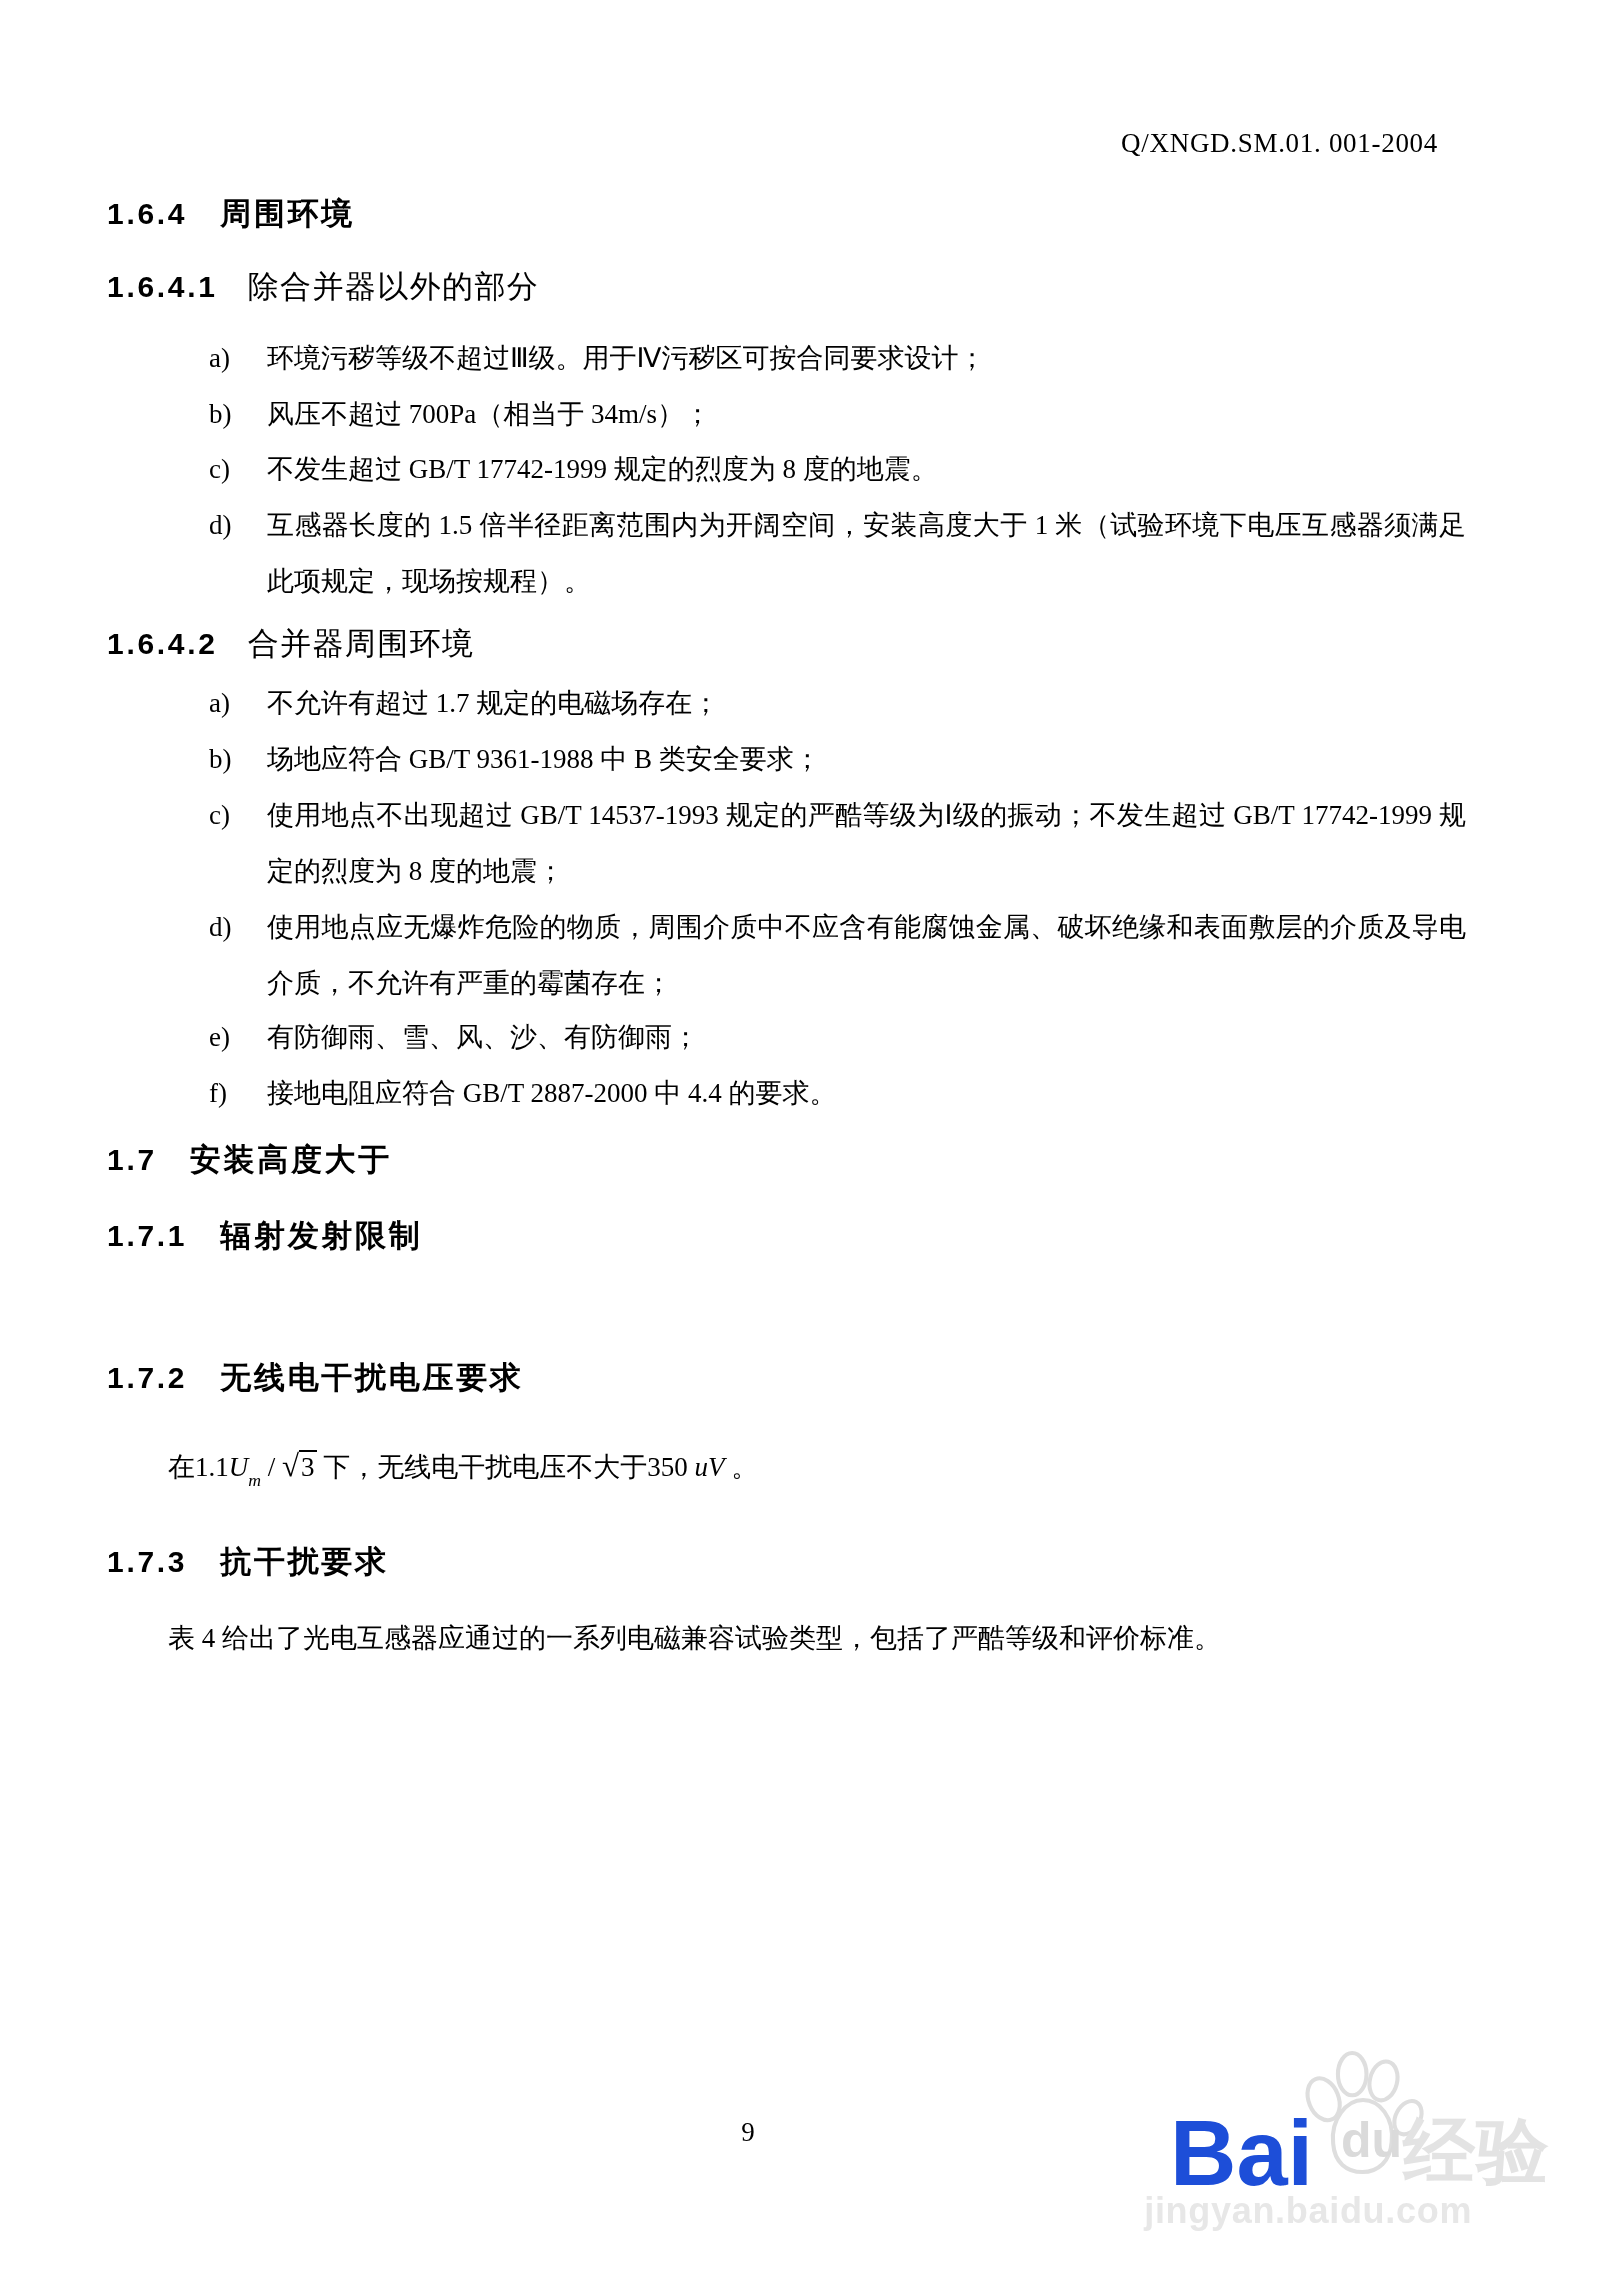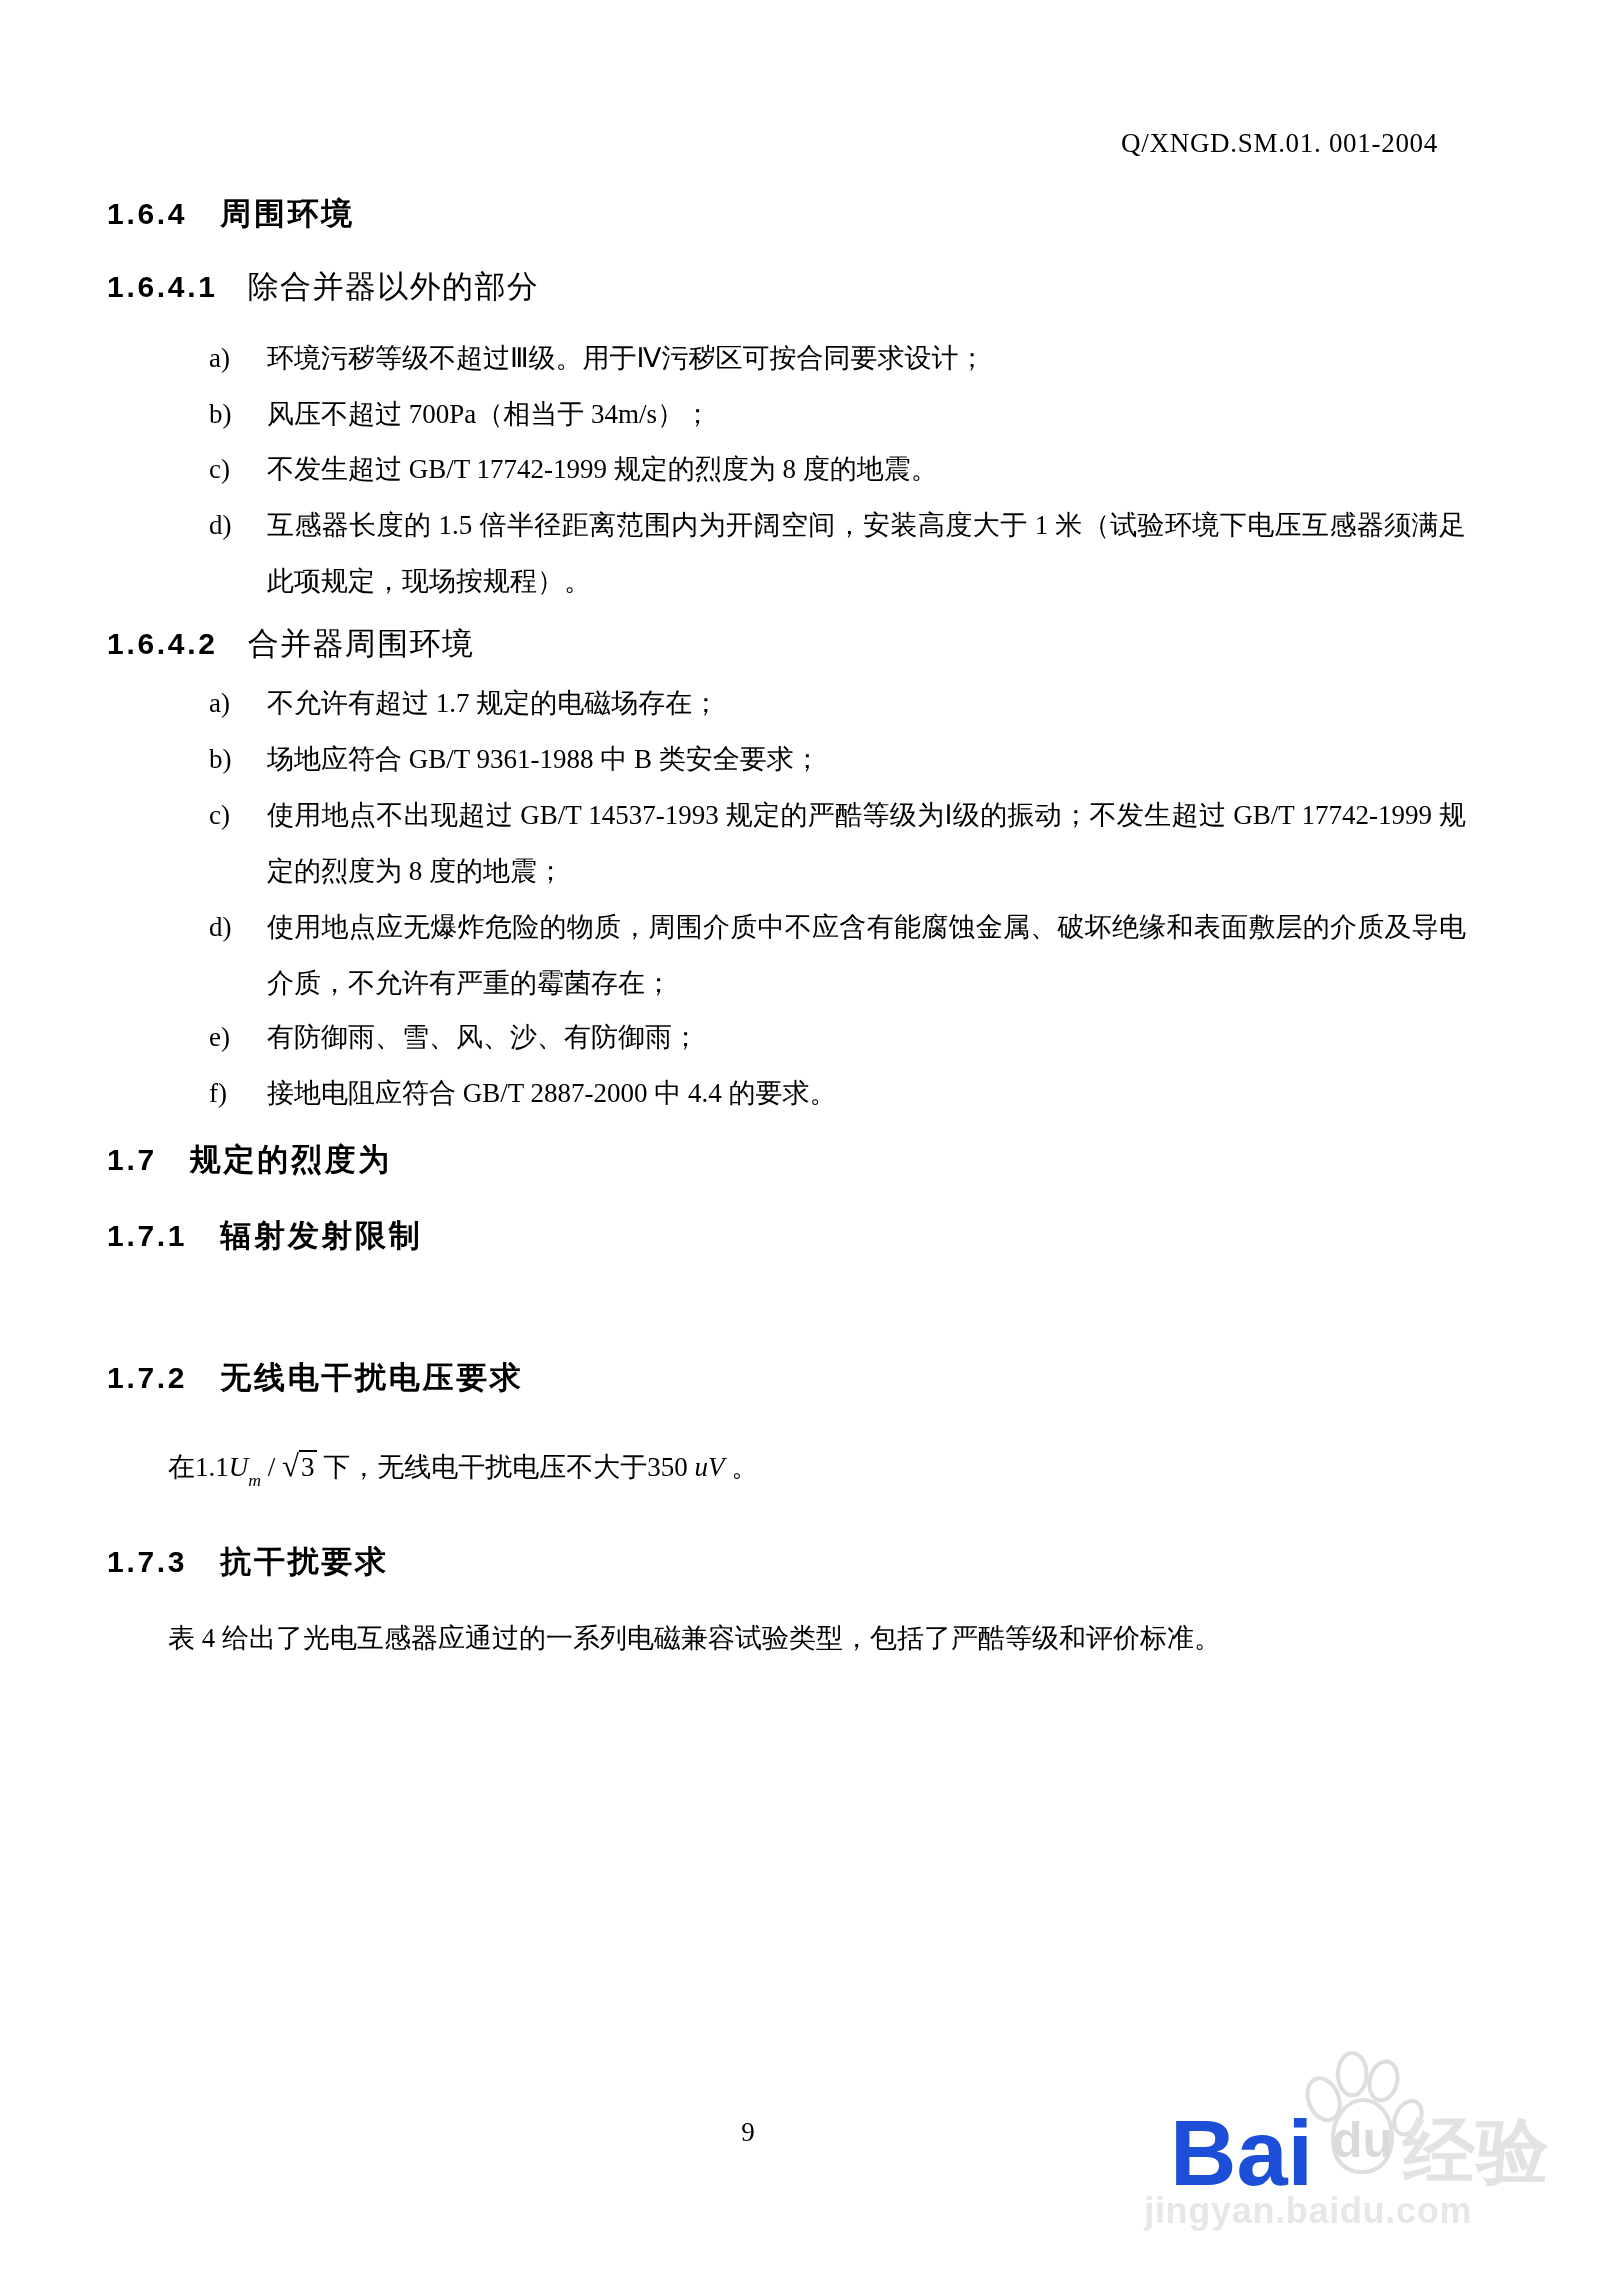--- a/index.html
+++ b/index.html
@@ -69,21 +69,21 @@
   .watermark { position:absolute; left:1128px; top:2048px; width:423px; height:218px; }
   .wm-bai {
     position:absolute; left:34px; top:53px;
     font-family:"Liberation Sans", sans-serif; font-weight:bold;
     font-size:92px; color:#1d4ed8;
   }
   .wm-paw { position:absolute; left:155px; top:0px; }
   .wm-du {
     position:absolute; left:196px; top:63px;
     font-family:"Liberation Sans", sans-serif; font-weight:bold;
-    font-size:50px; color:#dadada;
+    font-size:50px; color:#dadada;padding-left:9px;
   }
   .wm-cn {
     position:absolute; left:267px; top:56px;
     font-family:"Liberation Sans", sans-serif; font-weight:bold;
     font-size:72px; color:#e3e3e3; letter-spacing:1.4px;
   }
   .wm-url {
     position:absolute; left:8.2px; top:142px;
     font-family:"Liberation Sans", sans-serif; font-weight:bold;
     font-size:36px; color:#e7e7e7; letter-spacing:0.7px;
@@ -144,21 +144,21 @@
   <div class="row" style="top:1009px">
     <span class="mark">e)</span>
     <span class="txt">有防御雨、雪、风、沙、有防御雨；</span>
   </div>
   <div class="row" style="top:1065px">
     <span class="mark">f)</span>
     <span class="txt">接地电阻应符合 GB/T 2887-2000 中 4.4 的要求。</span>
   </div>
 
   <div class="hrow h-bold" style="top:1142px">
-    <span class="hnum">1.7</span><span class="htitle">规定的烈度为</span>
+    <span class="hnum">1.7</span><span class="htitle">安装高度大于</span>
   </div>
 
   <div class="hrow h-bold" style="top:1218px">
     <span class="hnum">1.7.1</span><span class="htitle">辐射发射限制</span>
   </div>
 
 
   <div class="hrow h-bold" style="top:1360px">
     <span class="hnum">1.7.2</span><span class="htitle">无线电干扰电压要求</span>
   </div>

